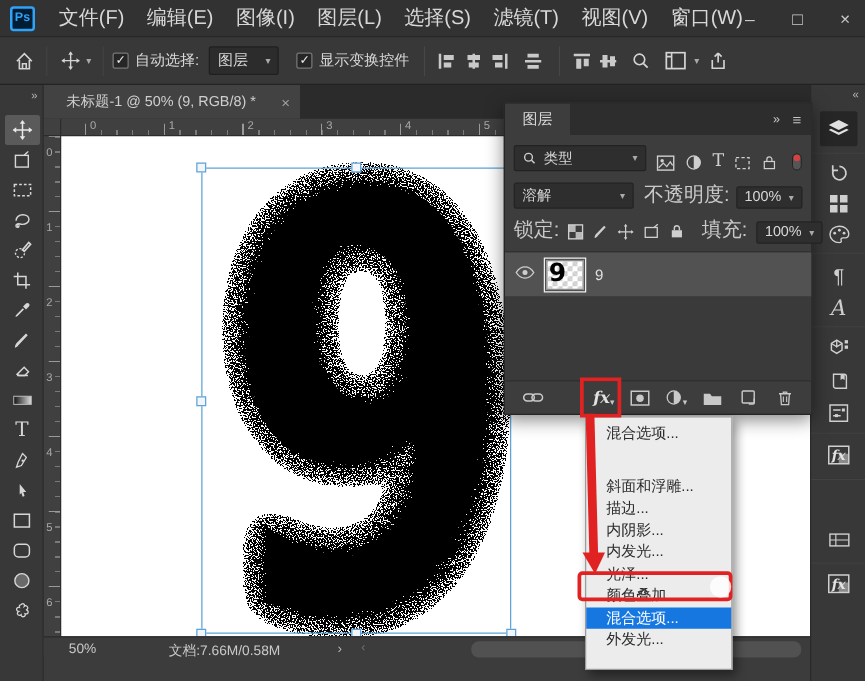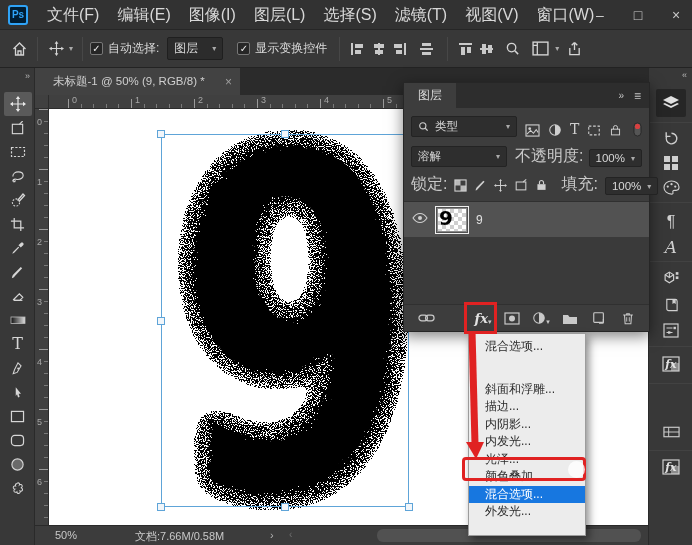--- a/index.html
+++ b/index.html
@@ -59,21 +59,21 @@
     background:repeating-linear-gradient(180deg,#7a7a7a 0 1px,transparent 1px 12px);}
   .ruler-v .major{position:absolute;top:0;bottom:0;right:0;width:9px;
     background:repeating-linear-gradient(180deg,#9a9a9a 0 1px,transparent 1px 60px);}
   .ruler-v .num{position:absolute;left:2px;font-size:9px;color:#a8a8a8;}
   .canvas{position:absolute;left:14px;top:41px;right:0;bottom:20px;background:#ffffff;overflow:hidden;}
   .digit-svg{position:absolute;left:0;top:0;}
   .bbox{position:absolute;left:112px;top:25px;width:248px;height:373px;border:1px solid #5ea4d8;}
   .handle{position:absolute;width:8px;height:8px;background:#f2f6fa;border:1px solid #5ea4d8;}
 
   
-  .statusbar{position:absolute;left:0;bottom:0;width:100%;height:20px;background:#3c3c3c;
+  .statusbar{position:absolute;left:0;bottom:0;width:100%;height:36px;background:#3c3c3c;
              border-top:1px solid #2a2a2a;font-size:11px;color:#c9c9c9;}
   .zoom-val{position:absolute;left:20px;top:3px;}
   .doc-info{position:absolute;left:100px;top:3px;}
   .st-chev{position:absolute;left:235px;top:3px;color:#b5b5b5;}
   .st-chev2{position:absolute;left:254px;top:3px;color:#6f6f6f;font-size:10px;}
   .hscroll{position:absolute;left:342px;top:3px;width:264px;height:13px;background:#515151;border-radius:6px;}
 
   
   .layers-panel{position:absolute;left:403px;top:82px;width:247px;height:250px;background:#3d3d3d;
                 border:1px solid #262626;box-shadow:0 4px 14px rgba(0,0,0,.5);z-index:10;font-size:12px;}

